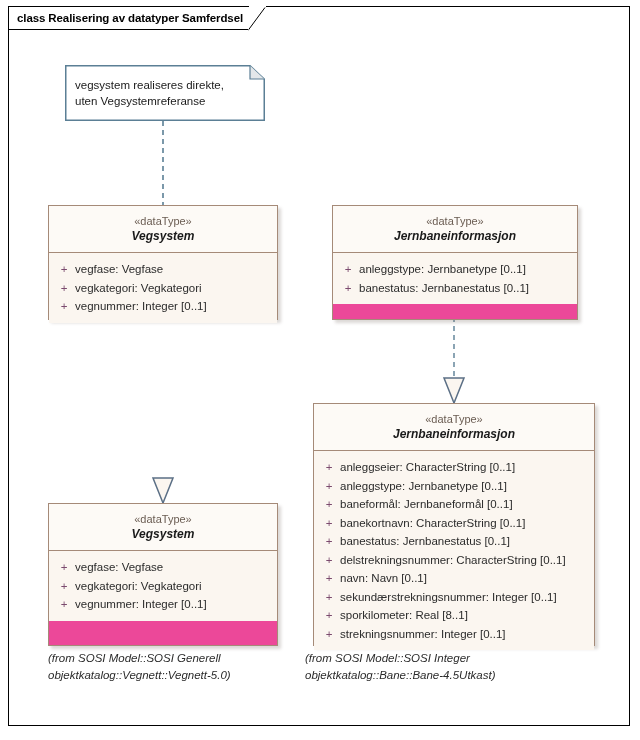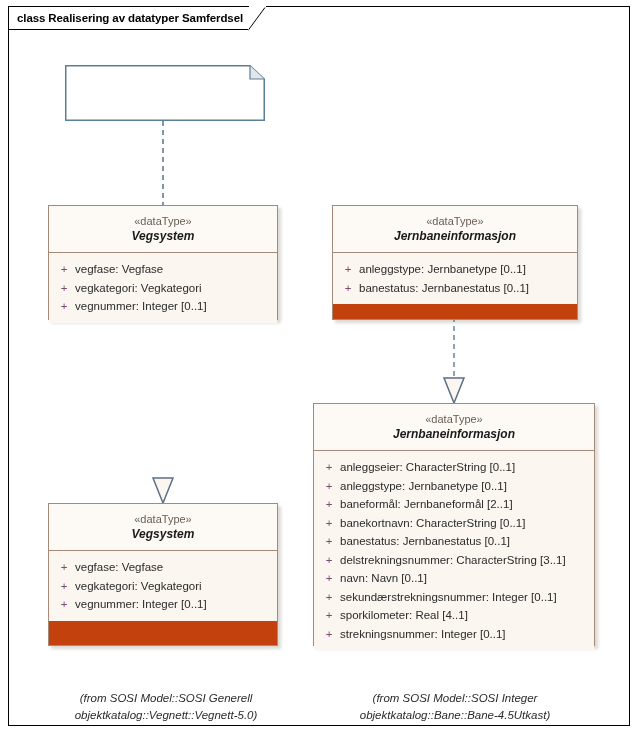--- a/index.html
+++ b/index.html
@@ -104,21 +104,21 @@
     top: 0;
     width: 640px;
     height: 740px;
     z-index: 1;
     pointer-events: none;
   }
 
   
   .uml-class {
     position: absolute;
-    background: #c2410c;
+    background: #ec4899;
     border: 1px solid #a58a78;
     box-sizing: border-box;
     box-shadow: 3px 3px 3px rgba(130,120,112,0.28);
     z-index: 2;
   }
   .uml-class .cls-header {
     padding: 8px 6px 7px 6px;
     text-align: center;
     border-bottom: 1px solid #a58a78;
     background: #fdfaf6;
@@ -167,23 +167,22 @@
   #class-vegsystem-bot   { left: 48px;  top: 503px; width: 230px; height: 143px; }
   #class-jernbane-bot    { left: 313px; top: 403px; width: 282px; height: 243px; }
 
   
   .pkg-caption {
     position: absolute;
     font-size: 11.5px;
     font-style: italic;
     line-height: 17px;
     color: #2b2b2b;
-    text-align: center;
+    text-align: left;
     z-index: 2;
-    margin-top: 40px;
   }
   #caption-vegnett { left: 48px;  top: 650px; width: 236px; }
   #caption-bane    { left: 305px; top: 650px; width: 300px; }
 </style>
 </head>
 <body>
 
 <div id="diagram-frame"></div>
 
 <svg id="connectors" viewBox="0 0 640 740" width="640" height="740">
@@ -206,20 +205,22 @@
       <path d="M0 0.5 L0 23.5" stroke="#ffffff" stroke-width="1" fill="none"></path>
     </svg>
   </div>
 </div>
 
 <div id="note">
   <svg class="note-shape" viewBox="0 0 200 56" width="200" height="56" preserveAspectRatio="none">
     <path d="M0.75,0.75 H185 L199.25,14 V55.25 H0.75 Z" fill="#ffffff" stroke="#5b7f95" stroke-width="1.5" stroke-linejoin="miter"></path>
     <path d="M185,0.75 L185,14 L199.25,14" fill="#e3e7ea" stroke="#5b7f95" stroke-width="1.2"></path>
   </svg>
+  <div class="note-text">vegsystem realiseres direkte,
+uten Vegsystemreferanse</div>
 </div>
 
 <div class="uml-class" id="class-vegsystem-top">
   <div class="cls-header">
     <div class="cls-stereotype">«dataType»</div>
     <div class="cls-name">Vegsystem</div>
   </div>
   <div class="cls-attrs">
     <div class="attr-row">
       <span class="attr-vis">+</span>
@@ -283,45 +284,45 @@
     <div class="attr-row">
       <span class="attr-vis">+</span>
       <span class="attr-text">anleggseier: CharacterString [0..1]</span>
     </div>
     <div class="attr-row">
       <span class="attr-vis">+</span>
       <span class="attr-text">anleggstype: Jernbanetype [0..1]</span>
     </div>
     <div class="attr-row">
       <span class="attr-vis">+</span>
-      <span class="attr-text">baneformål: Jernbaneformål [2..1]</span>
+      <span class="attr-text">baneformål: Jernbaneformål [0..1]</span>
     </div>
     <div class="attr-row">
       <span class="attr-vis">+</span>
       <span class="attr-text">banekortnavn: CharacterString [0..1]</span>
     </div>
     <div class="attr-row">
       <span class="attr-vis">+</span>
       <span class="attr-text">banestatus: Jernbanestatus [0..1]</span>
     </div>
     <div class="attr-row">
       <span class="attr-vis">+</span>
-      <span class="attr-text">delstrekningsnummer: CharacterString [3..1]</span>
+      <span class="attr-text">delstrekningsnummer: CharacterString [0..1]</span>
     </div>
     <div class="attr-row">
       <span class="attr-vis">+</span>
       <span class="attr-text">navn: Navn [0..1]</span>
     </div>
     <div class="attr-row">
       <span class="attr-vis">+</span>
       <span class="attr-text">sekundærstrekningsnummer: Integer [0..1]</span>
     </div>
     <div class="attr-row">
       <span class="attr-vis">+</span>
-      <span class="attr-text">sporkilometer: Real [4..1]</span>
+      <span class="attr-text">sporkilometer: Real [8..1]</span>
     </div>
     <div class="attr-row">
       <span class="attr-vis">+</span>
       <span class="attr-text">strekningsnummer: Integer [0..1]</span>
     </div>
   </div>
 </div>
 
 <div class="pkg-caption" id="caption-vegnett">(from SOSI Model::SOSI Generell objektkatalog::Vegnett::Vegnett-5.0)</div>
 <div class="pkg-caption" id="caption-bane">(from SOSI Model::SOSI Integer objektkatalog::Bane::Bane-4.5Utkast)</div>

